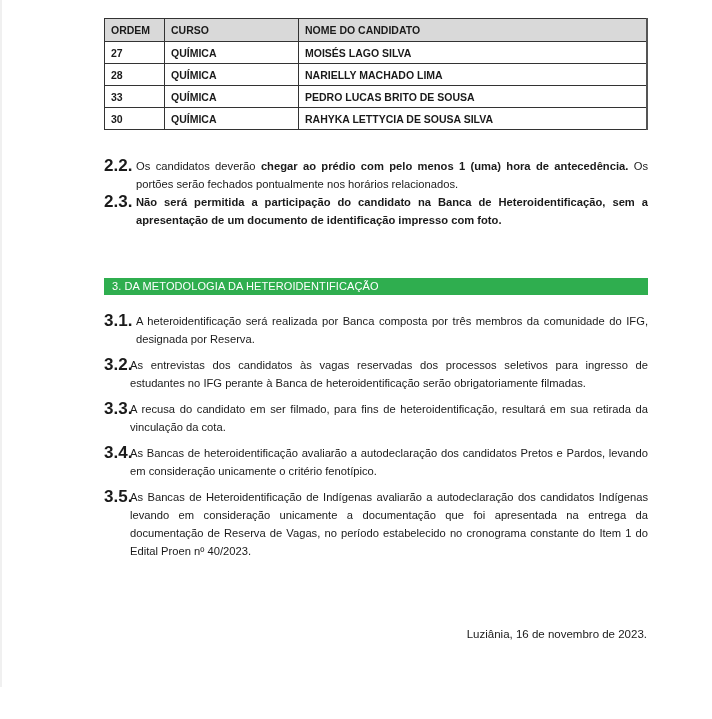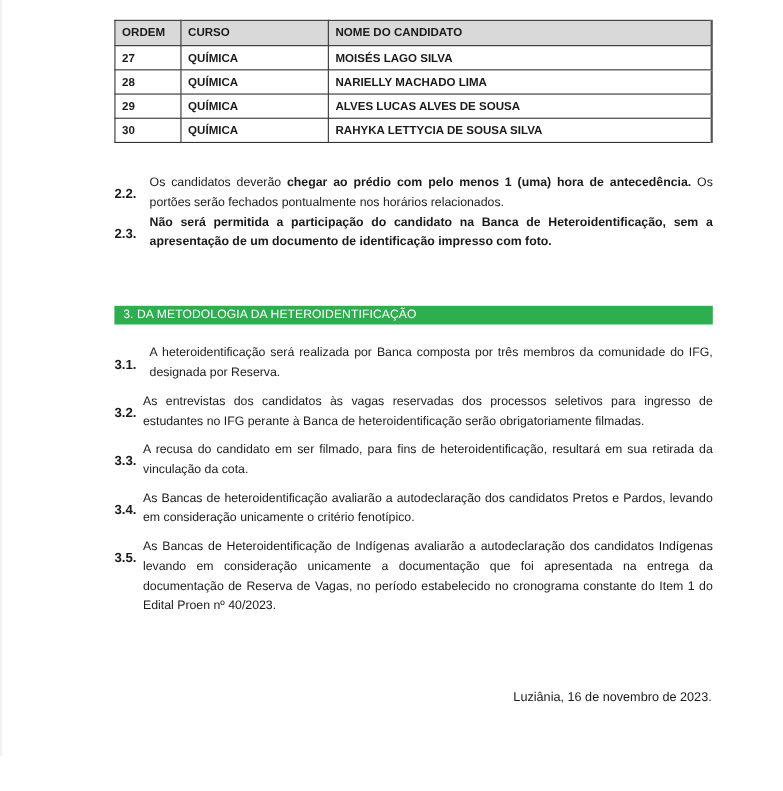--- a/index.html
+++ b/index.html
@@ -9,21 +9,21 @@
   .doc { position: absolute; left: 104px; top: 18px; width: 544px; }
 
   table.cand { border-collapse: collapse; width: 544px; font-size: 10.5px; padding-left: 12px; }
   table.cand th, table.cand td { border: 1.5px solid #333; height: 21px; padding: 0 0 0 6px; text-align: left; font-weight: bold; }
   table.cand th { background: #d9d9d9; font-weight: bold; height: 22px; }
   table.cand .c1 { width: 53px; }
   table.cand .c2 { width: 127px; }
   table.cand tr { border-right: 2px solid #555; }
 
   .item { position: relative; font-size: 11.2px; line-height: 18px; text-align: justify; }
-  .item .num { position: absolute; left: 0; top: 0; font-weight: bold; font-size: 12px; margin-top: 10px; }
+  .item .num { position: absolute; left: 0; top: 0; font-weight: bold; font-size: 17px; }
   .item .txt { margin-left: 32px; display: block; }
   .item .txt.w { margin-left: 26px; }
   .b { font-weight: bold; }
 
   .sec-head { position: absolute; left: 104px; top: 278px; width: 544px; height: 17px;
               background: #2fae4f; color: #ffffff; font-size: 11px; line-height: 17px; }
   .sec-head span { padding-left: 8px; letter-spacing: 0.1px; margin-top: 38px; }
 
   .signoff { position: absolute; right: 65px; top: 628px; font-size: 11.5px; }
 </style>
@@ -46,23 +46,23 @@
         <td>27</td>
         <td>QUÍMICA</td>
         <td>MOISÉS LAGO SILVA</td>
       </tr>
       <tr>
         <td>28</td>
         <td>QUÍMICA</td>
         <td>NARIELLY MACHADO LIMA</td>
       </tr>
       <tr>
-        <td>29</td>
+        <td>33</td>
         <td>QUÍMICA</td>
-        <td>ALVES LUCAS ALVES DE SOUSA</td>
+        <td>PEDRO LUCAS BRITO DE SOUSA</td>
       </tr>
       <tr>
         <td>30</td>
         <td>QUÍMICA</td>
         <td>RAHYKA LETTYCIA DE SOUSA SILVA</td>
       </tr>
     </tbody>
   </table>
 
   <div class="item" style="margin-top:27px;">

